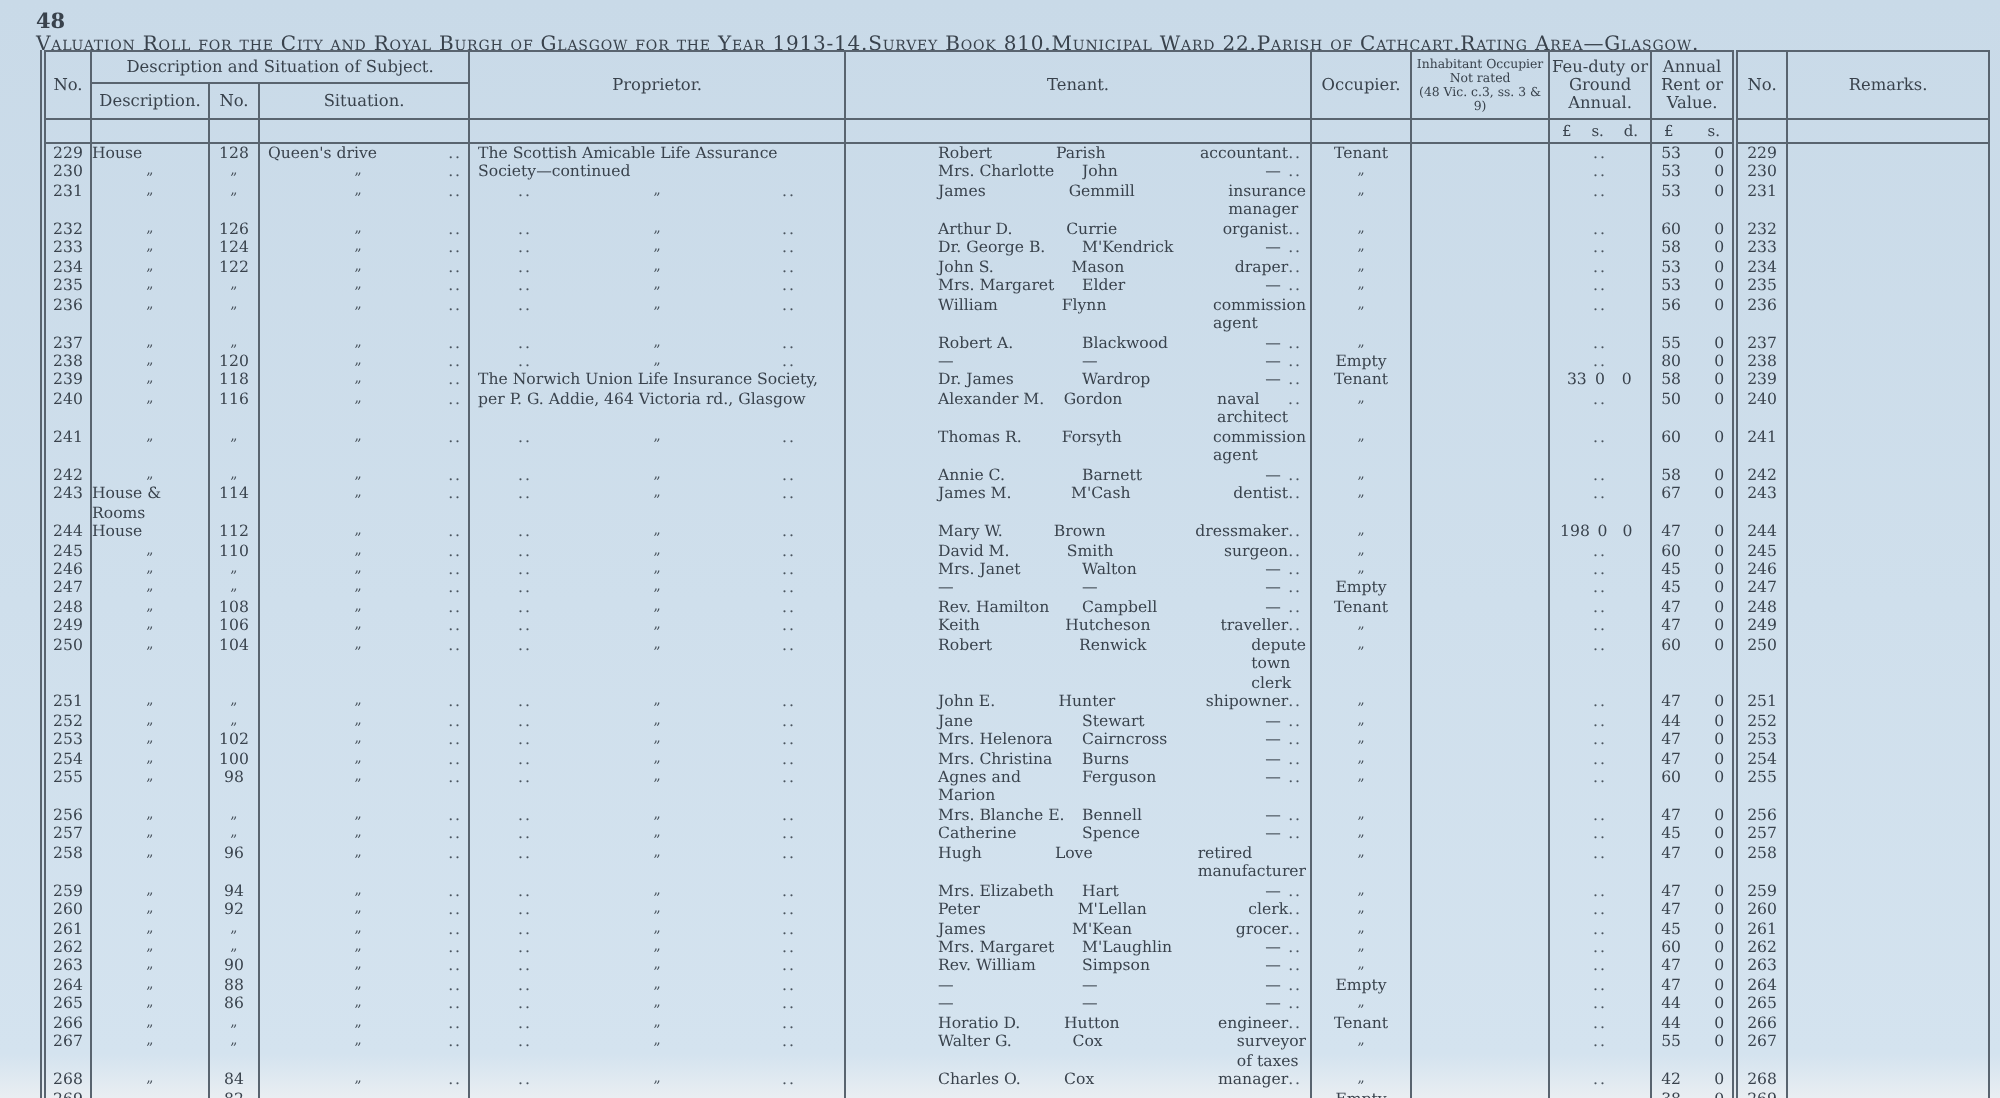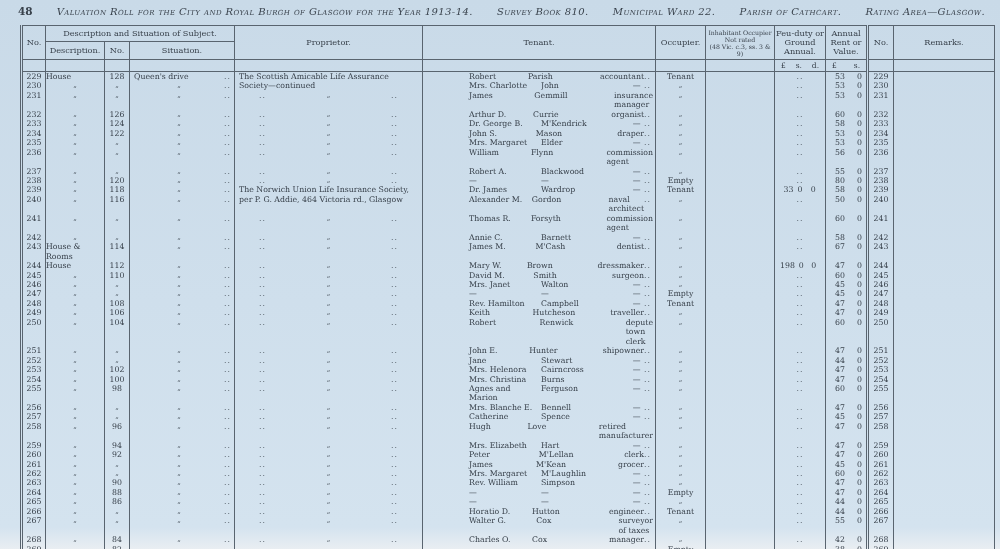--- a/index.html
+++ b/index.html
@@ -1,38 +1,38 @@
 <!DOCTYPE html>
 <html><head>
 <meta charset="utf-8">
 <style>
   html,body{margin:0;padding:0;background:#f1f1ea;}
   .page{position:relative;width:1000px;height:549px;background:linear-gradient(180deg,#c9dae8 0%,#cfdfec 55%,#d4e3ef 96%,#e9eef2 100%);
         font-family:"DejaVu Serif", serif;color:#39424c;overflow:hidden;}
-  .masthead{display:flex;align-items:baseline;padding:5px 15px 0 18px;font-size:10px;}
+  .masthead{display:flex;align-items:baseline;padding:5px 15px 0 18px;font-size:10px;flex-direction:column;}
   .masthead .pn{font-weight:bold;margin-right:24px;font-size:10.5px;}
-  .mastline{flex:1;display:flex;justify-content:space-between;font-variant:small-caps;letter-spacing:.4px;font-style:italic;}
+  .mastline{flex:1;display:flex;justify-content:space-between;font-variant:small-caps;letter-spacing:.4px;}
   .seg{white-space:nowrap;}
   table.roll{position:absolute;left:20px;top:25px;width:973px;border-collapse:collapse;table-layout:fixed;
              border:1px solid #59646f;border-left:3px double #59646f;}
   th,td{border:1px solid #59646f;padding:0;font-weight:normal;}
   thead th{font-size:8.2px;line-height:9px;vertical-align:middle;text-align:center;}
   thead .units td{height:11px;font-size:7.5px;vertical-align:middle;}
   .inh{font-size:6.2px;line-height:7px;}
   tbody td{border-top:none;border-bottom:none;font-size:7.8px;line-height:9.45px;height:9.4px;vertical-align:top;}
   .ctr{text-align:center;}
   .dit{font-size:7px;color:#49535d;}
   .ld{color:#4a545e;letter-spacing:1px;}
   .sflex{display:flex;} .sflex .stx{flex:1;padding-left:4px;} .sflex .stx.dit{text-align:center;} .sflex .ld{padding-right:3px;}
   .ptxt{text-align:left;white-space:pre-line;padding:0 4px;}
   .pflex{display:flex;justify-content:space-between;padding:0 24px;}
   .tflex{display:flex;margin-left:43px;} .tfn{width:72px;padding-left:3px;overflow:hidden;} .tsn{width:88px;overflow:hidden;}
   .occ{flex:1;display:flex;padding-right:2px;} .otx{flex:1;} .otx.ctr{text-align:center;} .occ .ld{padding-right:2px;}
   .fflex{display:flex;padding:0 5px;} .fflex span{flex:1;text-align:center;} .fflex span:first-child{text-align:right;}
-  .rflex{display:flex;padding-right:4px;} .rl{flex:1;text-align:right;padding-right:7px;} .rs{width:10px;text-align:right;}
+  .rflex{display:flex;padding-right:4px;} .rl{flex:1;text-align:center;padding-right:7px;} .rs{width:10px;text-align:right;}
   .uflex{display:flex;padding:0 6px;justify-content:space-between;}
   .bl2{border-left:3px double #59646f !important;}
 </style>
 </head>
 <body>
 
 <div class="page">
   <div class="masthead">
     <span class="pn">48</span>
     <span class="mastline">

